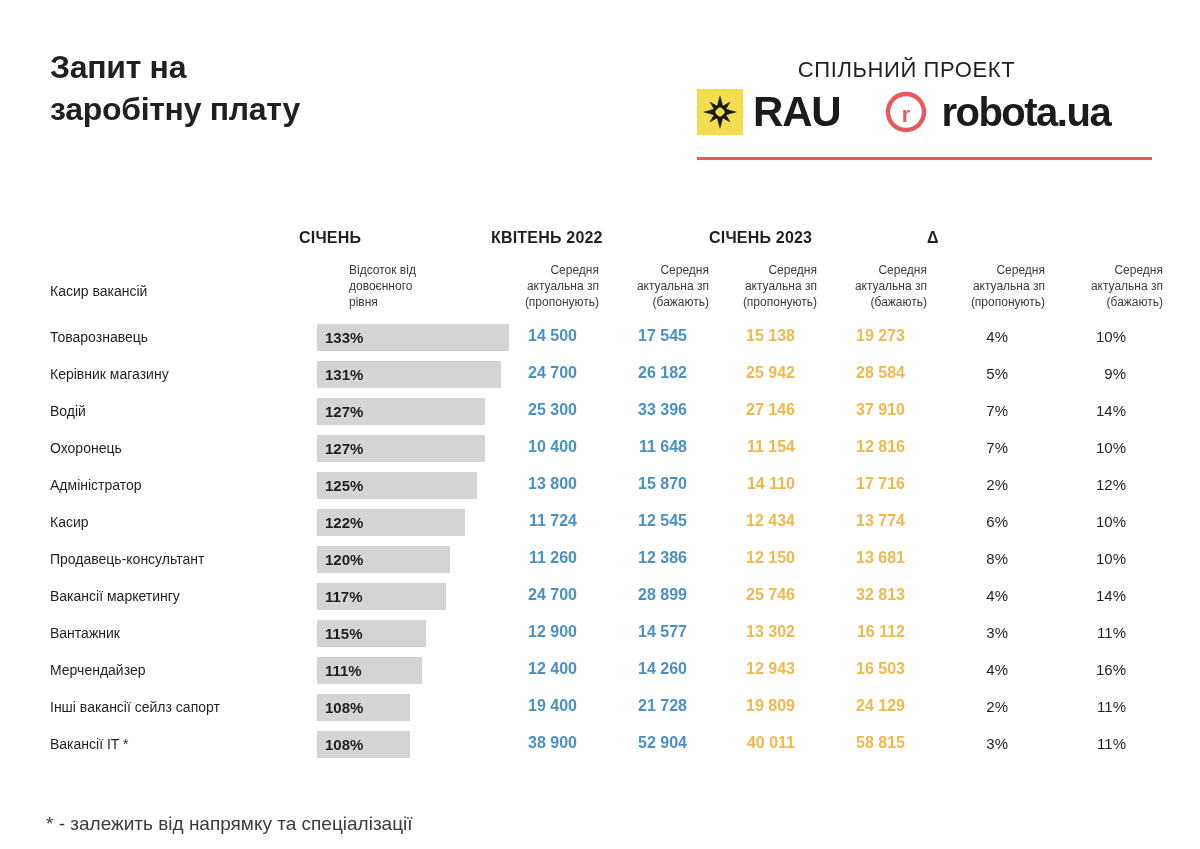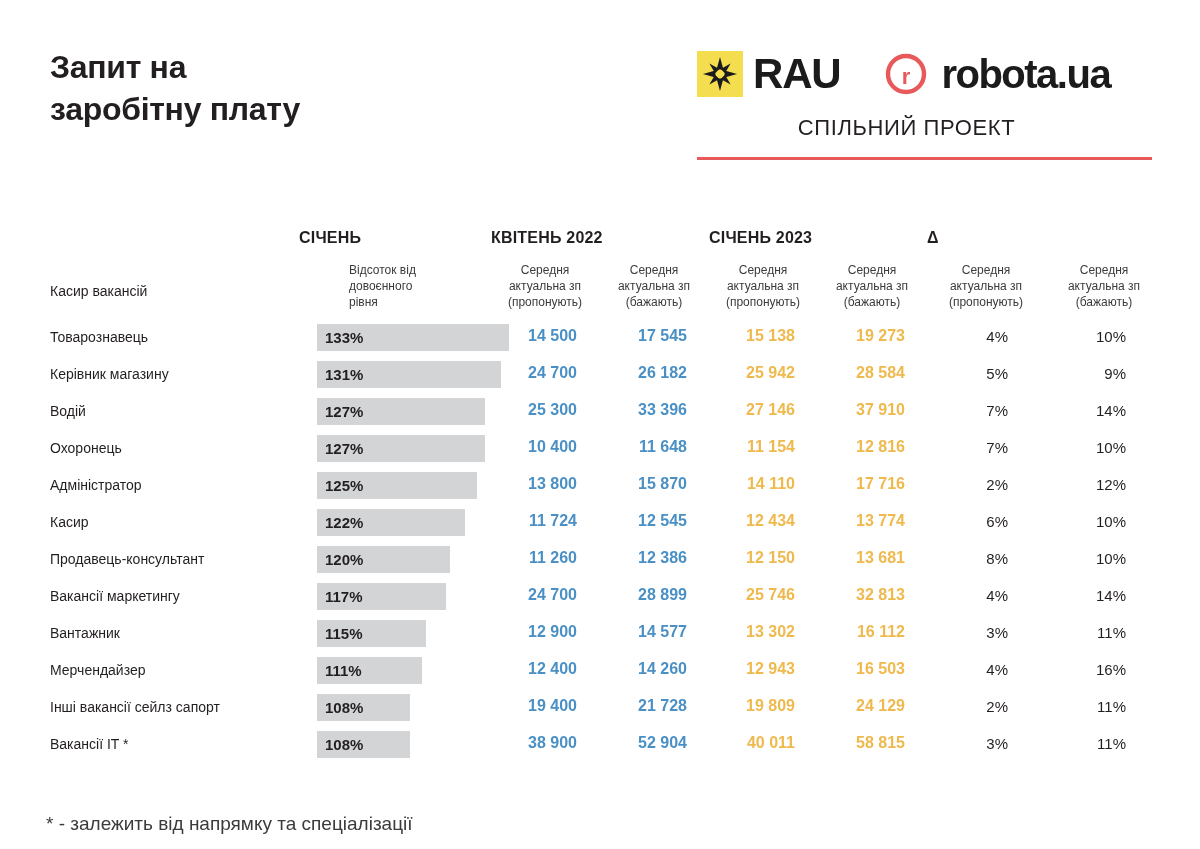--- a/index.html
+++ b/index.html
@@ -130,21 +130,21 @@
   #grp-apr22 { left: 491px; width: 218px; }
   #grp-jan23 { left: 709px; width: 218px; }
   #grp-delta { left: 927px; width: 236px; }
 
   .sub-label {
     position: absolute;
     font-size: 12px;
     line-height: 1.32;
     color: #3b3b3b;
     top: 58px;
-    text-align: center;
+    text-align: right;
     white-space: pre-line;
   }
 
   #row-name-head {
     position: absolute;
     left: 50px;
     top: 78px;
     font-size: 14px;
     color: #231f20;
   }
@@ -230,20 +230,22 @@
 </style>
 </head>
 <body>
 
 <div id="header">
 
   <div id="page-title">Запит на
 заробітну плату</div>
 
   <div id="brand-block">
+    <div id="joint-project">СПІЛЬНИЙ ПРОЕКТ</div>
+
     <div id="brand-logos">
 
       <div id="rau-logo">
         <div id="rau-mark">
           <svg width="46" height="46" viewBox="0 0 46 46">
             <g transform="translate(23,23)" fill="#1b1b1b">
               <g>
                 <path d="M0,-17 L3.4,-4.6 L-3.4,-4.6 Z"></path>
                 <path d="M0,17 L3.4,4.6 L-3.4,4.6 Z"></path>
                 <path d="M-17,0 L-4.6,3.4 L-4.6,-3.4 Z"></path>
@@ -266,22 +268,20 @@
         <div id="robota-mark">
           <svg width="44" height="44" viewBox="0 0 44 44">
             <circle cx="22" cy="22" r="18" fill="none" stroke="#e8595b" stroke-width="4.4"></circle>
             <text x="22" y="31.5" text-anchor="middle" font-family="Liberation Sans, sans-serif" font-size="22" font-weight="bold" fill="#e8595b">r</text>
           </svg>
         </div>
         <div id="robota-wordmark">robota.ua</div>
       </div>
 
     </div>
-
-    <div id="joint-project">СПІЛЬНИЙ ПРОЕКТ</div>
     <div id="brand-rule"></div>
   </div>
 </div>
 
 <div id="table">
 
   <div class="thead">
 
     <div id="row-name-head">Касир вакансій</div>
 

